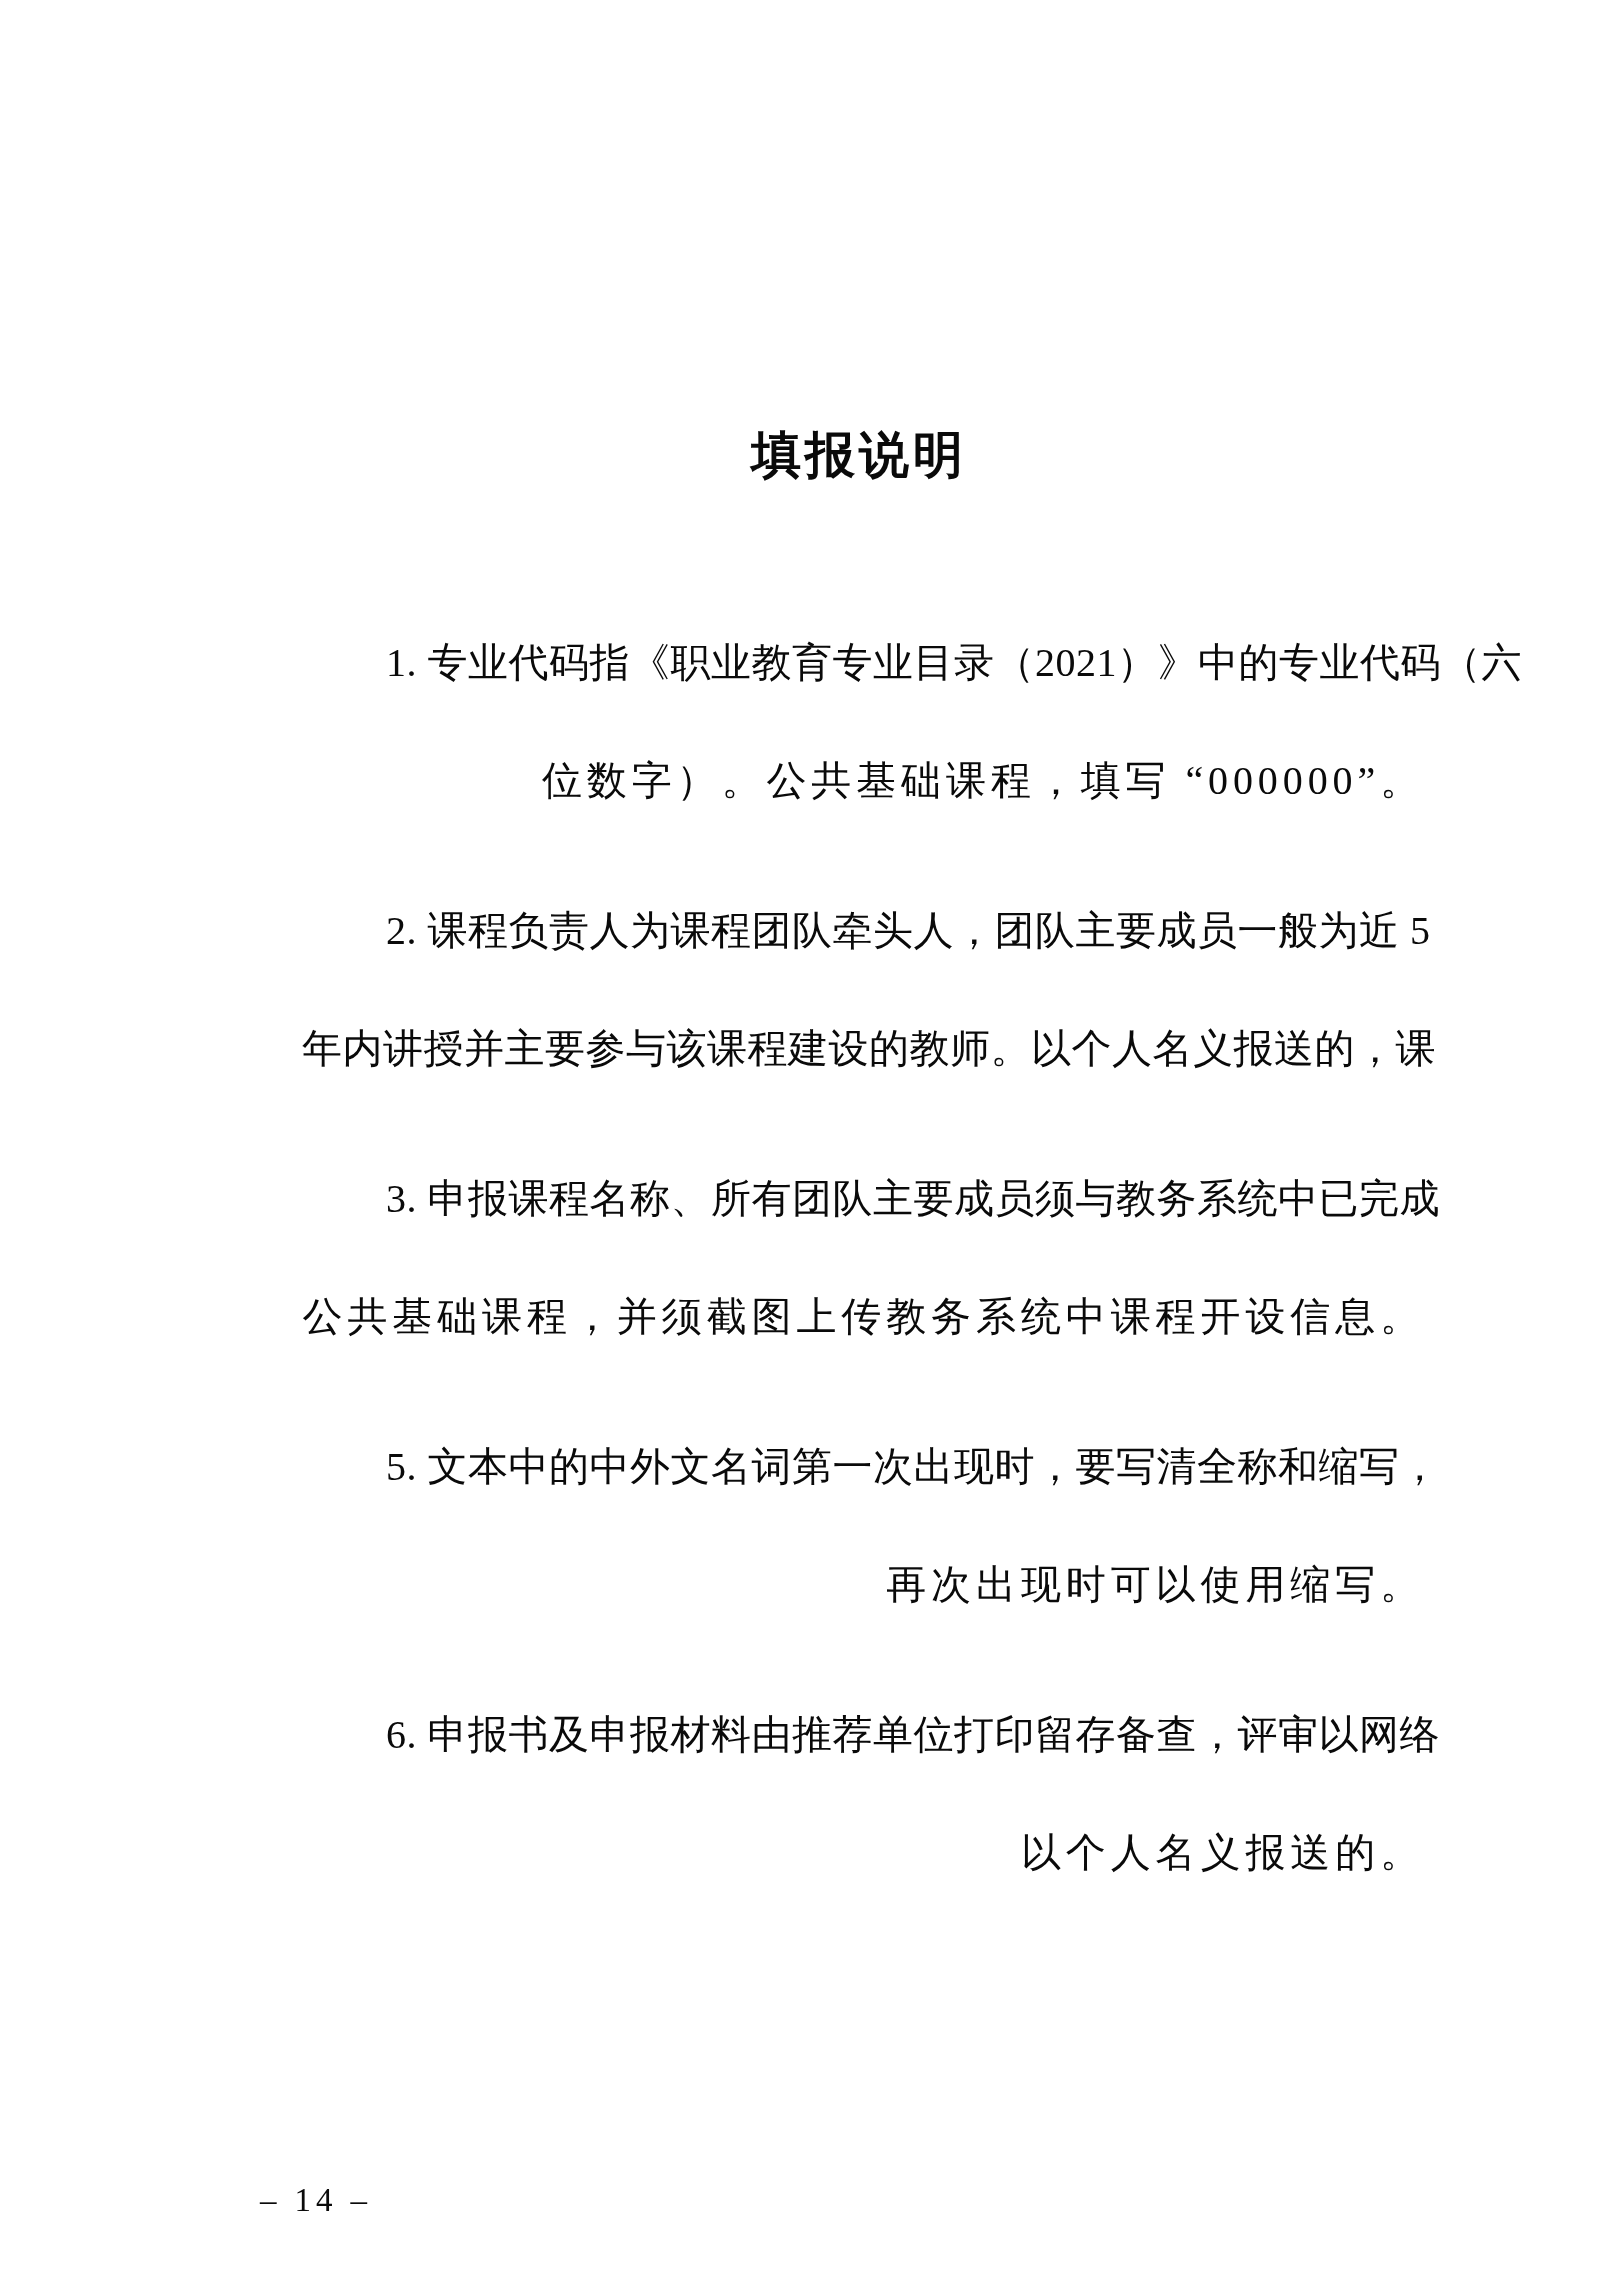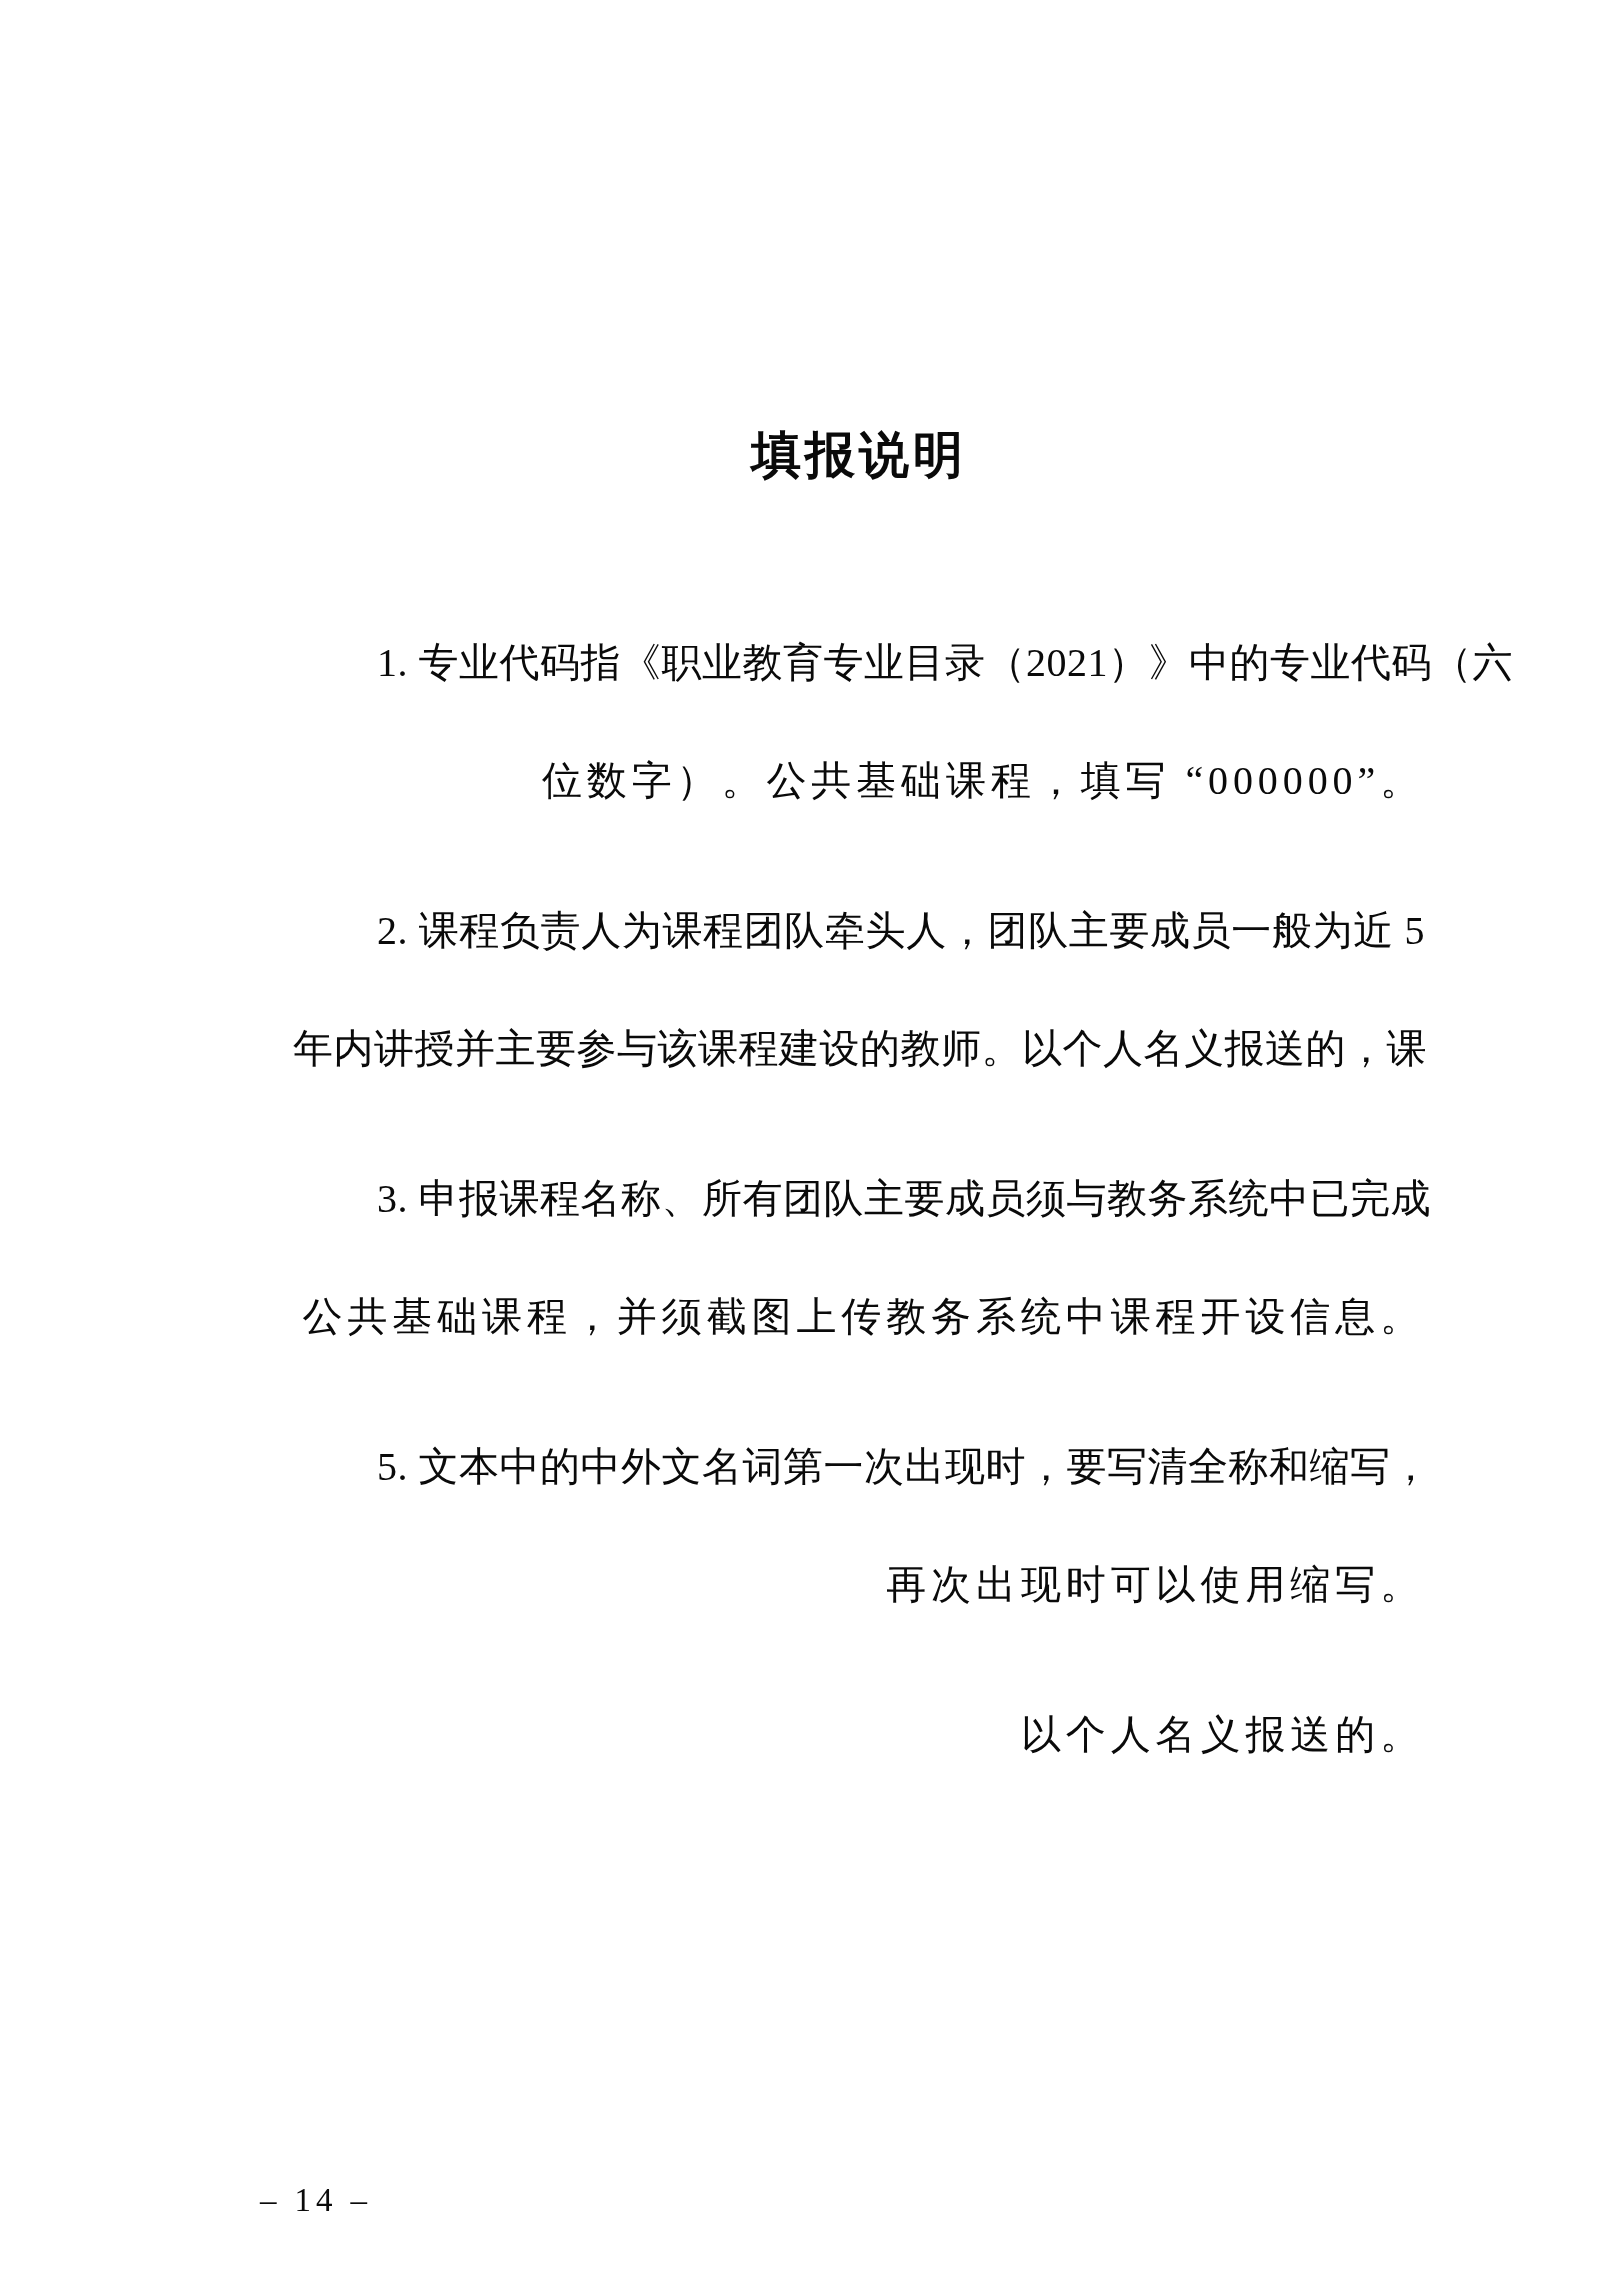--- a/index.html
+++ b/index.html
@@ -40,20 +40,21 @@
     letter-spacing: 4.9px;
     text-align: right;
   }
   .line.first { text-indent: 84px; }
   .line.fill {
     letter-spacing: 0.5px;
     white-space: nowrap;
     text-align: justify;
     text-align-last: justify;
     text-justify: inter-character;
+    margin-left: 9px;
   }
   .page-number {
     position: absolute;
     top: 2133px;
     left: 212px;
     font-size: 33px;
     line-height: 39px;
     letter-spacing: 4.9px;
   }
 </style>
@@ -74,19 +75,20 @@
       </p>
       <p class="para">
         <span class="line first fill">3. 申报课程名称、所有团队主要成员须与教务系统中已完成</span>
         <span class="line">公共基础课程，并须截图上传教务系统中课程开设信息。</span>
       </p>
       <p class="para">
         <span class="line first fill">5. 文本中的中外文名词第一次出现时，要写清全称和缩写，</span>
         <span class="line">再次出现时可以使用缩写。</span>
       </p>
       <p class="para">
+        <span class="line first fill">6. 申报书及申报材料由推荐单位打印留存备查，评审以网络</span>
         <span class="line">以个人名义报送的。</span>
       </p>
     </section>
 
   <footer class="page-number">– 14 –</footer>
 </div>
 
 
 </body></html>

